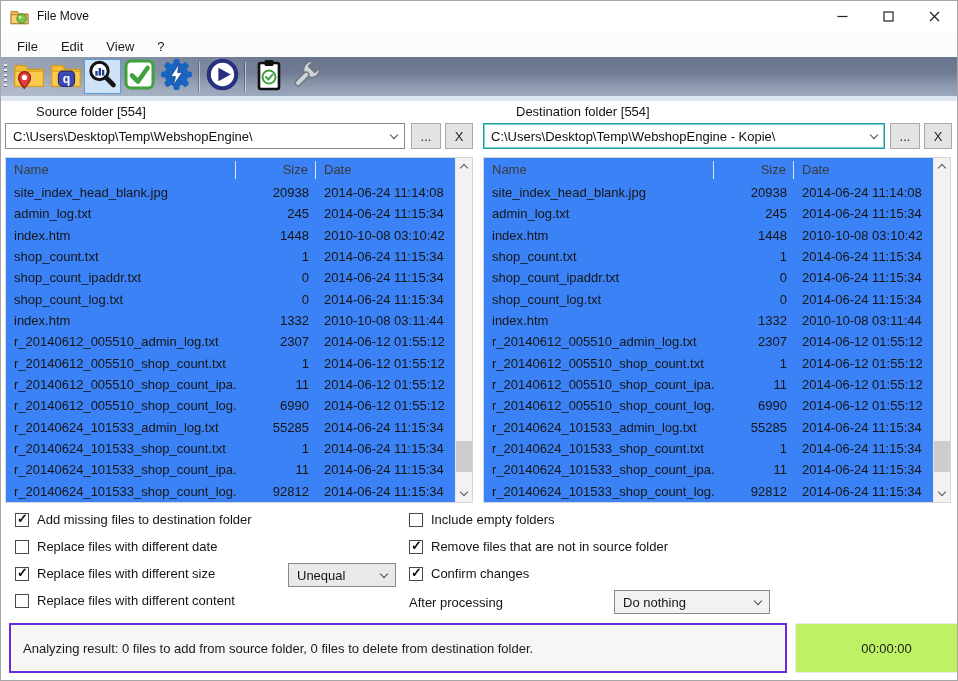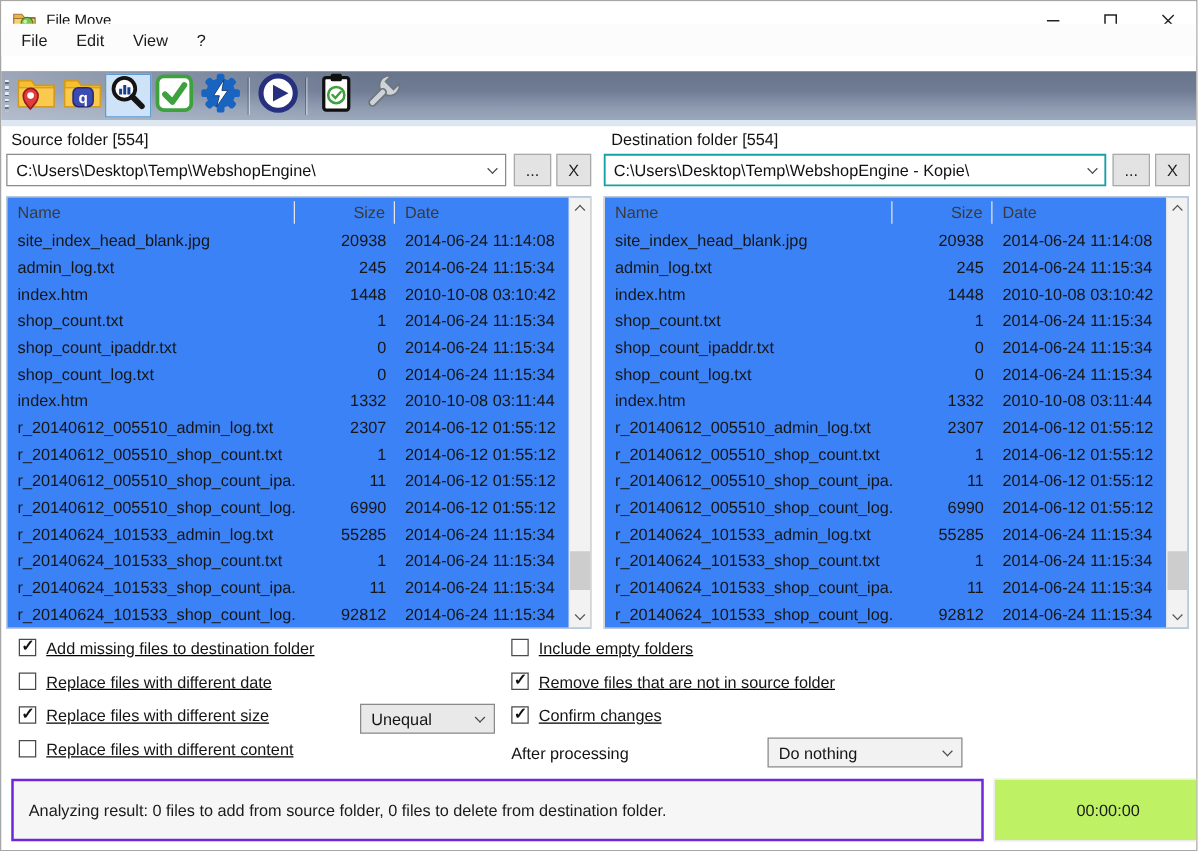--- a/index.html
+++ b/index.html
@@ -8,38 +8,38 @@
   .window { position:relative; width:958px; height:681px; background:#fff; border:1px solid #a6a6a6; overflow:hidden; }
 
   
   .titlebar { position:absolute; top:0; left:0; right:0; height:30px; background:#fff; display:flex; align-items:center; }
   .titlebar .app-icon { margin-left:9px; display:flex; }
   .titlebar .title { margin-left:8px; font-size:12px; color:#111; }
   .win-controls { position:absolute; right:0; top:0; height:30px; display:flex; }
   .win-btn { width:46px; height:30px; display:flex; align-items:center; justify-content:center; }
 
   
-  .menubar { position:absolute; top:18px; left:0; right:0; height:26px; background:#fcfcfc; display:flex; align-items:center; padding-left:6px; }
+  .menubar { position:absolute; top:32px; left:0; right:0; height:26px; background:#fcfcfc; display:flex; align-items:center; padding-left:6px; }
   .menu-item { font-size:13px; color:#1a1a1a; padding:4px 10px; margin-right:3px; }
 
   
   .toolbar { position:absolute; top:56px; left:0; right:0; height:39px;
     background:linear-gradient(to bottom,#68758d 0%,#6f7c94 40%,#8f9cb1 78%,#9ba7bb 100%); }
   .toolbar::before { content:""; position:absolute; inset:0;
     background:linear-gradient(100deg, rgba(200,208,220,0.55) 0%, rgba(200,208,220,0) 30%); }
   .toolbar-strip { position:absolute; top:95px; left:0; right:0; height:5px; background:#dde7f1; }
   .grip { position:absolute; left:3px; top:7px; bottom:7px; width:3px;
     background-image:repeating-linear-gradient(to bottom,#e6ecf3 0 2px, rgba(20,30,50,0.45) 2px 3px, transparent 3px 5px); }
   .tb-row { position:absolute; top:2px; left:9px; display:flex; align-items:center; height:35px; }
   .tbtn { width:37px; height:35px; display:flex; align-items:center; justify-content:center; border:1px solid transparent; }
   .tbtn.selected { background:#cfe3f8; border:1px solid #5d9bd3; }
   .tsep { width:1px; height:30px; margin:0 4px; background:rgba(240,245,250,0.55); box-shadow:-1px 0 0 rgba(30,40,60,0.35); }
 
   
-  .panel-label { position:absolute; top:103px; font-size:13px; color:#141414; }
+  .panel-label { position:absolute; top:103px; font-size:13px; color:#141414;margin-left:27px; }
 
   
   .combo { position:absolute; top:122px; height:26px; background:#fff; border:1px solid #8a8a8a; display:flex; align-items:center; }
   .combo input { border:0; outline:0; flex:1; height:100%; font-family:"Liberation Sans",sans-serif; font-size:13px; padding:0 4px 0 7px; color:#111; background:transparent; }
   .combo .chev-box { width:20px; height:100%; display:flex; align-items:center; justify-content:center; }
   .combo.focus { border:1px solid #17a1a7; box-shadow:0 0 0 0.5px #17a1a7 inset; }
   .chev { width:6px; height:6px; border-right:1.4px solid #4a4a4a; border-bottom:1.4px solid #4a4a4a; transform:rotate(45deg); margin-top:-3px; }
   .small-btn { position:absolute; top:122px; height:26px; background:#e3e3e3; border:1px solid #a9a9a9; font-size:13px; color:#222; display:flex; align-items:center; justify-content:center; }
 
   
@@ -59,21 +59,21 @@
   .sb-btn { position:absolute; left:0; right:0; height:17px; display:flex; align-items:center; justify-content:center; }
   .sb-btn.up { top:0; } .sb-btn.down { bottom:0; }
   .sb-chev { width:6px; height:6px; border-right:1.4px solid #555; border-bottom:1.4px solid #555; }
   .sb-btn.up .sb-chev { transform:rotate(-135deg); margin-top:3px; }
   .sb-btn.down .sb-chev { transform:rotate(45deg); margin-bottom:3px; }
   .sb-thumb { position:absolute; left:0; right:0; top:283px; height:31px; background:#cdcdcd; }
 
   
   .opts { position:absolute; top:510px; display:flex; flex-direction:column; gap:11px; }
   .opts.left-col { left:14px; } .opts.right-col { left:408px; }
-  .opt { display:flex; align-items:flex-start; height:16px;text-decoration:underline; }
+  .opt { display:flex; align-items:flex-end; height:16px; }
   .cb { width:14px; height:14px; border:1px solid #4a4a4a; background:#fff; position:relative; flex:0 0 auto; }
   .cb.checked::after { content:"✓"; position:absolute; left:1px; top:-3px; font-size:13px; font-weight:bold; color:#101010; }
   .opt-label { margin-left:8px; font-size:13px; color:#141414; white-space:nowrap; }
 
   .select { position:absolute; height:24px; border:1px solid #8a8a8a; display:flex; align-items:center; font-size:13px; color:#141414; padding-left:8px; }
   .select .sel-chev { position:absolute; right:8px; }
   .select.unequal { left:287px; top:562px; width:108px; background:#e9e9e9; }
   .select.afterproc { left:613px; top:589px; width:156px; background:#f2f2f2; }
   .after-label { position:absolute; left:408px; top:594px; font-size:13px; color:#141414; }
 

